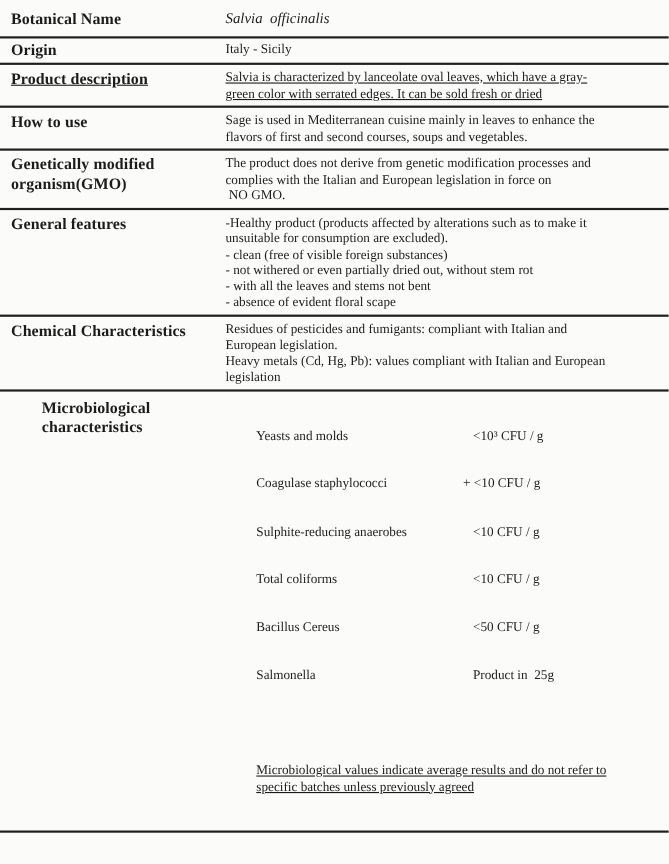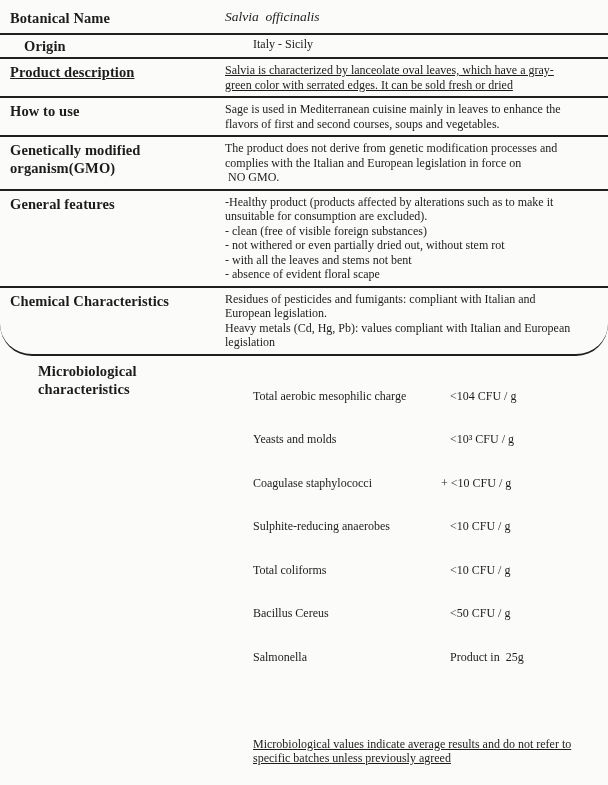--- a/index.html
+++ b/index.html
@@ -1,40 +1,40 @@
 <!DOCTYPE html>
 <html><head>
 <meta charset="utf-8">
 <style>
   * { margin:0; padding:0; box-sizing:border-box; }
   html,body { width:608px; background:#fbfbf9; }
   body { height:785px; font-family:"Liberation Serif","DejaVu Serif",serif; color:#1c1c1c; }
   .doc { width:608px; padding-top:2px; }
-  .row { display:flex; border-bottom:2px solid #1f1f1f; align-items:flex-start;gap:20px; }
+  .row { display:flex; border-bottom:2px solid #1f1f1f; align-items:flex-start; }
   .label {
     width:205px; flex:0 0 205px;
     padding:4px 6px 4px 10px;
     font-weight:bold; font-size:14.5px; line-height:18px;
     white-space:pre-wrap; letter-spacing:0.1px;
   }
   .value {
     flex:1; padding:4px 13px 4px 0;
     font-size:12px; line-height:14.5px; white-space:pre-wrap;
   }
   .italic { font-style:italic; font-size:13.5px; }
   .r1 { min-height:33px; border-bottom-width:2px; }
   .r1 .label { padding-top:7px; }
   .r1 .value { padding-top:8px; }
   .r2 { min-height:22px; }
-  .r2 .label, .r2 .value { padding-top:2px; padding-bottom:2px;margin-left:14px; }
+  .r2 .label, .r2 .value { padding-top:2px; padding-bottom:2px; }
   .r3 { min-height:37px;text-decoration:underline; }
   .r4 { min-height:39px; }
   .r5 { min-height:45px; }
   .r6 { min-height:87px; }
-  .r7 { min-height:56px;border-radius:32px; }
+  .r7 { min-height:56px; }
   .r8 { min-height:152px; }
   .pad-top-3 { padding-top:6px;margin-left:28px; }
   .pair { display:flex; }
   .pname { white-space:pre-wrap; }
   .pval  { white-space:pre-wrap; }
   .mpair .pname { flex:0 0 197px; }
   .hang { text-indent:-9px; }
   .blank { height:14.5px; }
   .note { white-space:pre-wrap;text-decoration:underline; }
 </style>
@@ -89,23 +89,20 @@
 European legislation.
 Heavy metals (Cd, Hg, Pb): values compliant with Italian and European
 legislation</div>
   </div>
 
   <div class="row r8">
     <div class="label pad-top-3">Microbiological
 characteristics</div>
     <div class="value">
       <div class="pair mpair">
-        <span class="pname">Total aerobic mesophilic charge</span><span class="pval">&lt;104 CFU / g</span>
-      </div>
-      <div class="pair mpair">
         <span class="pname">Yeasts and molds</span><span class="pval">&lt;10³ CFU / g</span>
       </div>
       <div class="pair mpair">
         <span class="pname">Coagulase staphylococci</span><span class="pval hang">+ &lt;10 CFU / g</span>
       </div>
       <div class="pair mpair">
         <span class="pname">Sulphite-reducing anaerobes</span><span class="pval">&lt;10 CFU / g</span>
       </div>
       <div class="pair mpair">
         <span class="pname">Total coliforms</span><span class="pval">&lt;10 CFU / g</span>

